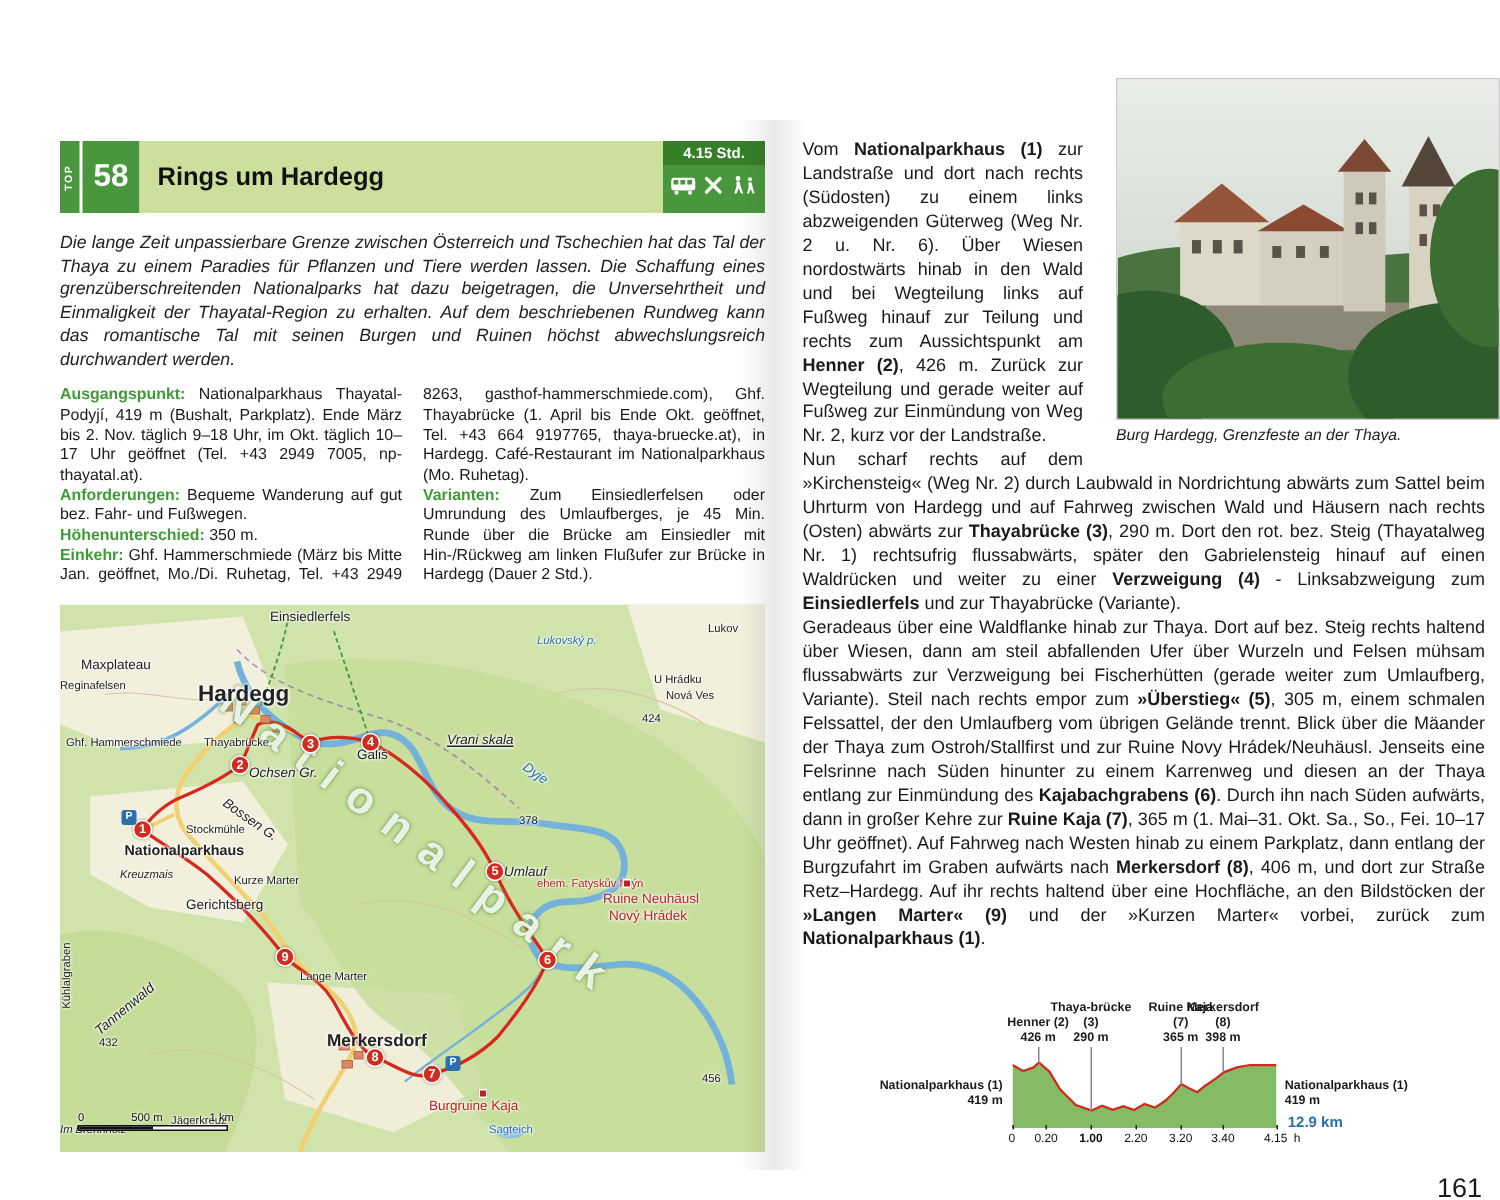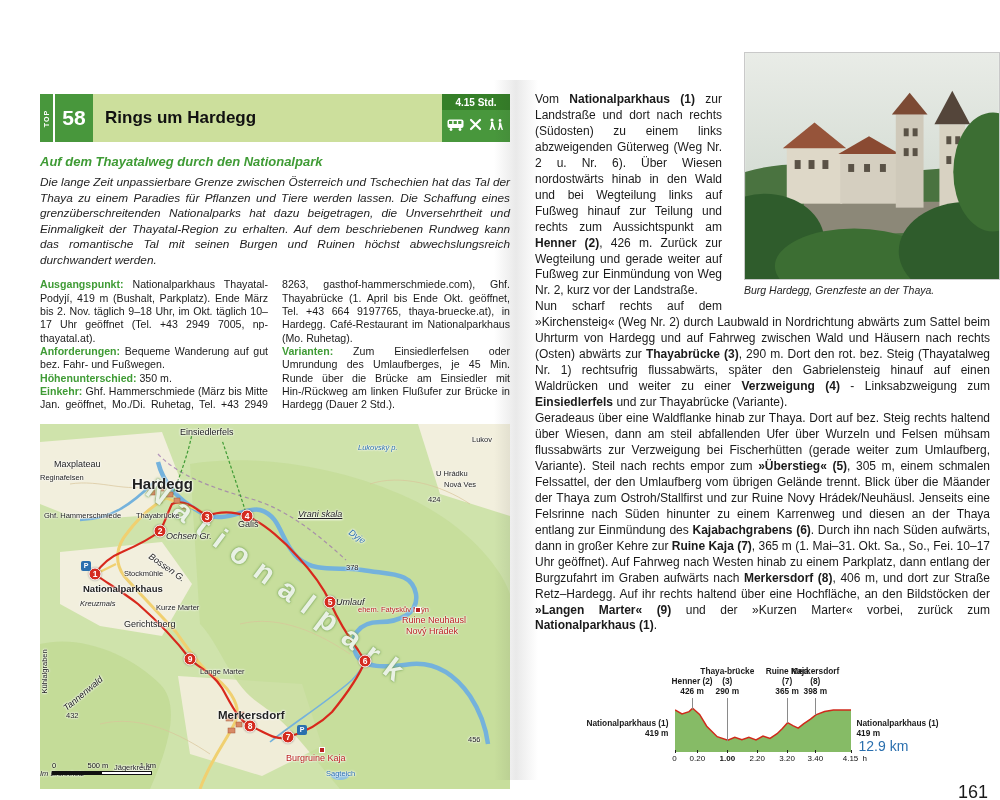--- a/index.html
+++ b/index.html
@@ -73,21 +73,21 @@
   .profile-inner{position:relative;}
   .profile-labels{position:relative;width:176px;height:46px;}
   .pm{position:absolute;bottom:2px;transform:translateX(-50%);text-align:center;
       font-size:8.3px;font-weight:bold;line-height:1.18;width:54px;}
   .profile-body{position:relative;width:176px;height:54px;border-bottom:2px solid #222;}
   .profile-body svg{display:block;}
   .leader{position:absolute;top:0;width:1px;background:#8a8a8a;}
   .pend{position:absolute;bottom:12px;font-size:8.3px;font-weight:bold;line-height:1.18;white-space:nowrap;}
   .pend-left{right:calc(100% + 6px);text-align:right;}
   .pend-right{left:calc(100% + 6px);}
-  .pdist{position:absolute;left:calc(100% + 8px);bottom:-4px;color:#2a6fae;font-weight:normal;font-size:14px;white-space:nowrap;}
+  .pdist{position:absolute;left:calc(100% + 8px);bottom:-4px;color:#2a6fae;font-weight:bold;font-size:10px;white-space:nowrap;}
   .profile-ticks{position:relative;width:176px;height:14px;font-size:8px;color:#111;}
   .ptick{position:absolute;transform:translateX(-50%);top:2px;}
   .punit{position:absolute;left:188px;top:2px;}
   .ptickmark{position:absolute;top:100%;width:1px;height:3px;background:#222;}
   .page-number{text-align:right;font-size:18px;margin-top:16px;padding-right:2px;}
 </style>
 </head>
 <body>
 
 <div class="sheet">
@@ -120,21 +120,20 @@
                     <path d="M4,4 L6,4 L7,8 L8.5,12 L7,12 L5.5,8.5 L4,12 L2.5,12 L4,7 Z"></path>
                     <circle cx="13" cy="2.5" r="1.4"></circle>
                     <path d="M12,4.5 L14,4.5 L15,8.5 L16,12 L14.7,12 L13.5,9 L12.3,12 L11,12 L12,8 Z"></path>
                   </g>
                 </svg></span>
           </div>
         </div>
       </div>
     </div>
 
-    <h3 class="subtitle">Auf dem Thayatalweg durch den Nationalpark</h3>
     <p class="intro">Die lange Zeit unpassierbare Grenze zwischen Österreich und Tschechien hat das Tal der Thaya zu einem Paradies für Pflanzen und Tiere werden lassen. Die Schaffung eines grenzüberschreitenden Nationalparks hat dazu beigetragen, die Unversehrtheit und Einmaligkeit der Thayatal-Region zu erhalten. Auf dem beschriebenen Rundweg kann das romantische Tal mit seinen Burgen und Ruinen höchst abwechslungsreich durchwandert werden.</p>
     <div class="info-columns">
         <p class="info-entry"><span class="info-label">Ausgangspunkt:</span> Nationalparkhaus Thayatal-Podyjí, 419 m (Bushalt, Parkplatz). Ende März bis 2. Nov. täglich 9–18 Uhr, im Okt. täglich 10–17 Uhr geöffnet (Tel. +43 2949 7005, np-thayatal.at).</p>
         <p class="info-entry"><span class="info-label">Anforderungen:</span> Bequeme Wanderung auf gut bez. Fahr- und Fußwegen.</p>
         <p class="info-entry"><span class="info-label">Höhenunterschied:</span> 350 m.</p>
         <p class="info-entry"><span class="info-label">Einkehr:</span> Ghf. Hammerschmiede (März bis Mitte Jan. geöffnet, Mo./Di. Ruhetag, Tel. +43 2949 8263, gasthof-hammerschmiede.com), Ghf. Thayabrücke (1. April bis Ende Okt. geöffnet, Tel. +43 664 9197765, thaya-bruecke.at), in Hardegg. Café-Restaurant im Nationalparkhaus (Mo. Ruhetag).</p>
         <p class="info-entry"><span class="info-label">Varianten:</span> Zum Einsiedlerfelsen oder Umrundung des Umlaufberges, je 45 Min. Runde über die Brücke am Einsiedler mit Hin-/Rückweg am linken Flußufer zur Brücke in Hardegg (Dauer 2 Std.).</p>
       </div>
 
     <div class="map-box">

